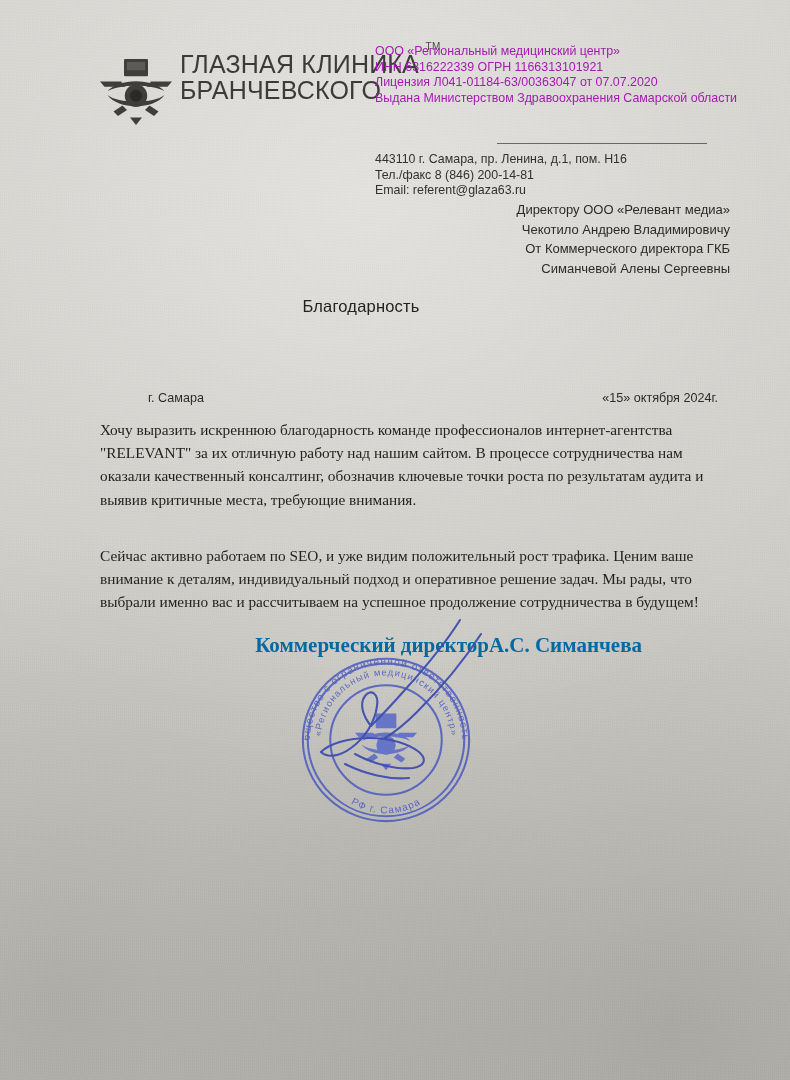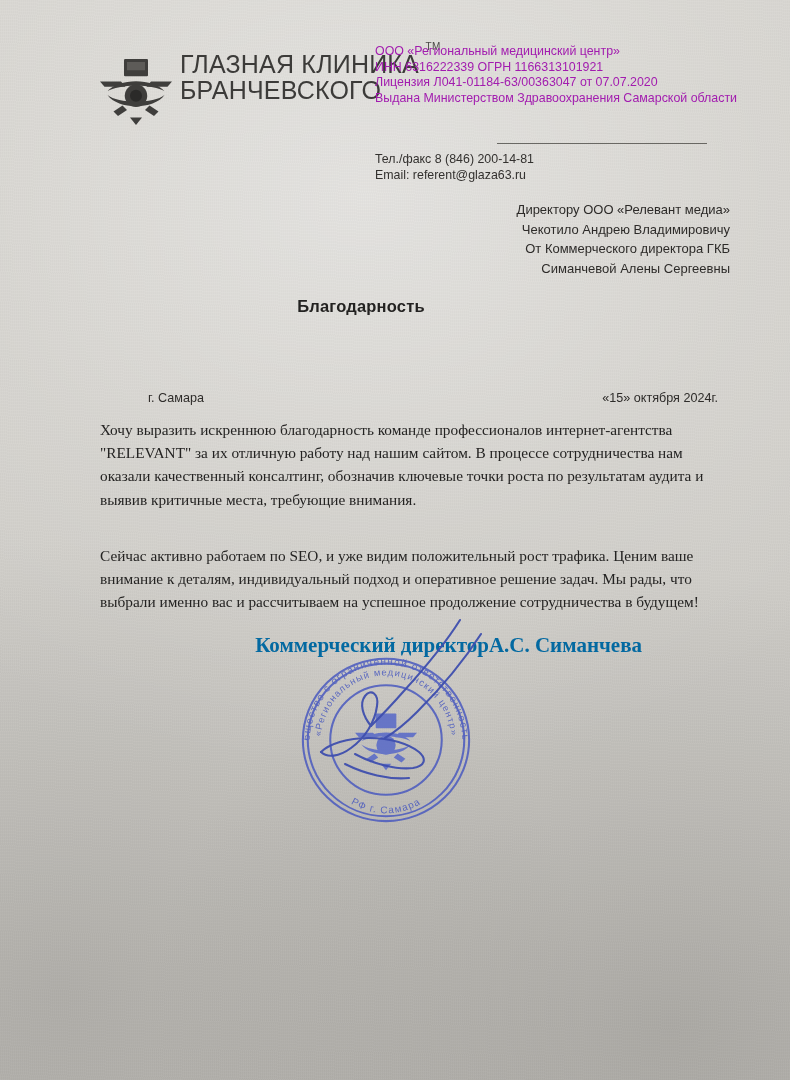--- a/index.html
+++ b/index.html
@@ -118,21 +118,21 @@
     white-space: nowrap;
   }
 
   
   .doc-title {
     position: absolute;
     left: 0; right: 0;
     top: 297px;
     text-align: center;
     font-size: 16.5px;
-    font-weight: bold;
+    font-weight: normal;
     letter-spacing: .2px;
     color: #232221;
     padding-right: 68px;
   }
 
   
   .place-date {
     position: absolute;
     left: 148px;
     right: 72px;
@@ -233,20 +233,21 @@
       <div class="corp-info">
         <div>ООО «Региональный медицинский центр»</div>
         <div>ИНН 6316222339 ОГРН 1166313101921</div>
         <div>Лицензия Л041-01184-63/00363047 от 07.07.2020</div>
         <div>Выдана Министерством Здравоохранения Самарской области</div>
       </div>
 
       <div class="header-rule"></div>
 
       <div class="contact-info">
+        <div>443110 г. Самара, пр. Ленина, д.1, пом. Н16</div>
         <div>Тел./факс 8 (846) 200-14-81</div>
         <div>Email: referent@glaza63.ru</div>
       </div>
     </div>
 
     <div class="addressee">
       <div>Директору ООО «Релевант медиа»</div>
       <div>Чекотило Андрею Владимировичу</div>
       <div>От Коммерческого директора ГКБ</div>
       <div>Симанчевой Алены Сергеевны</div>

